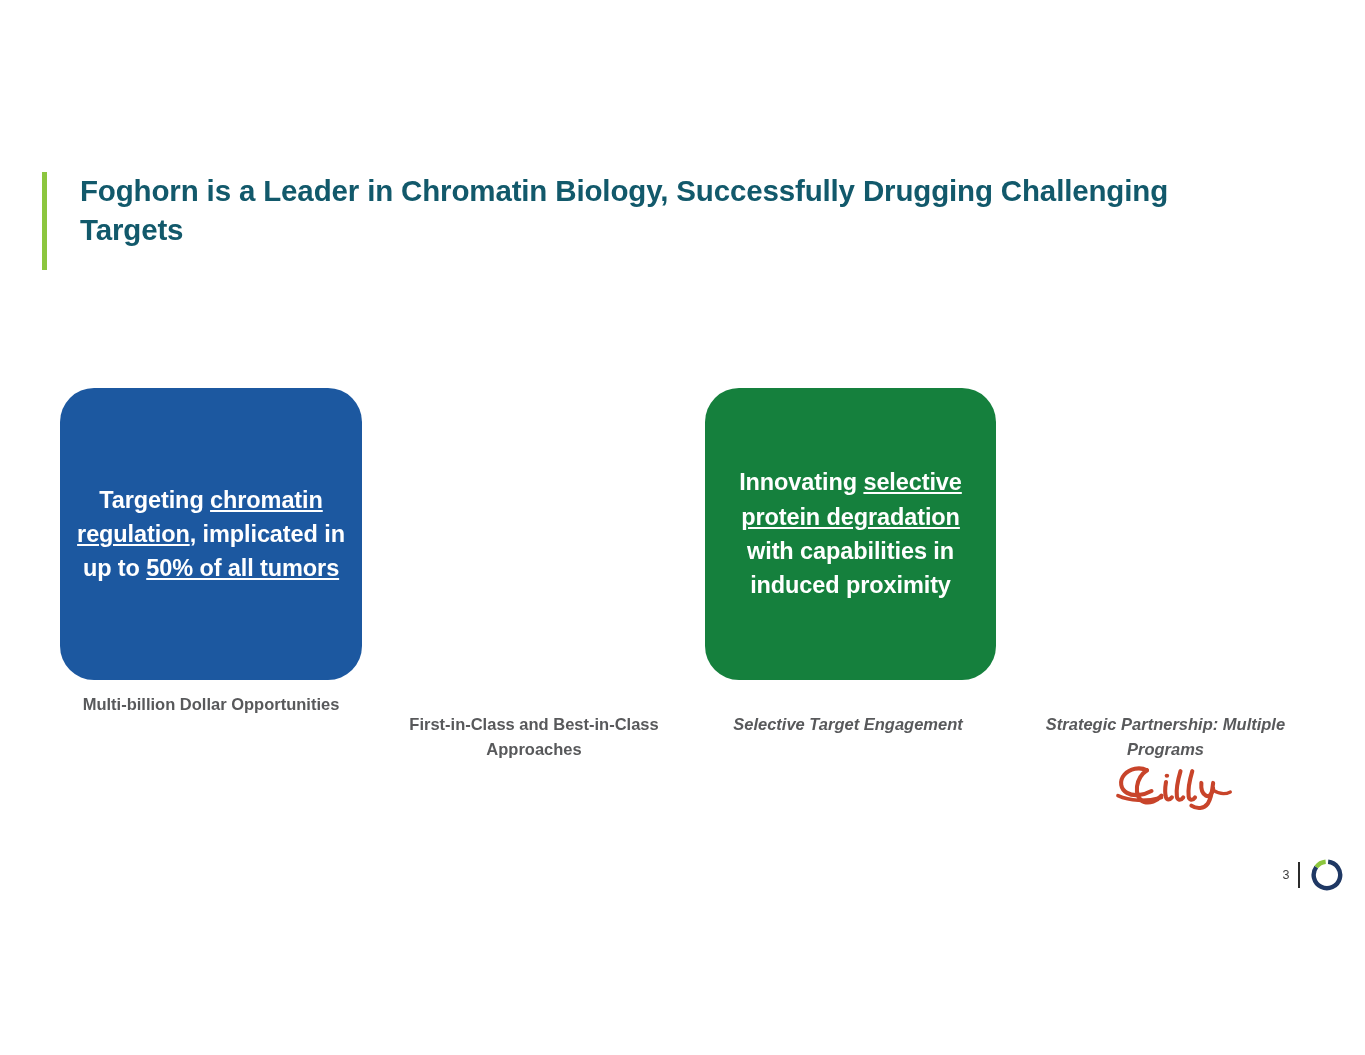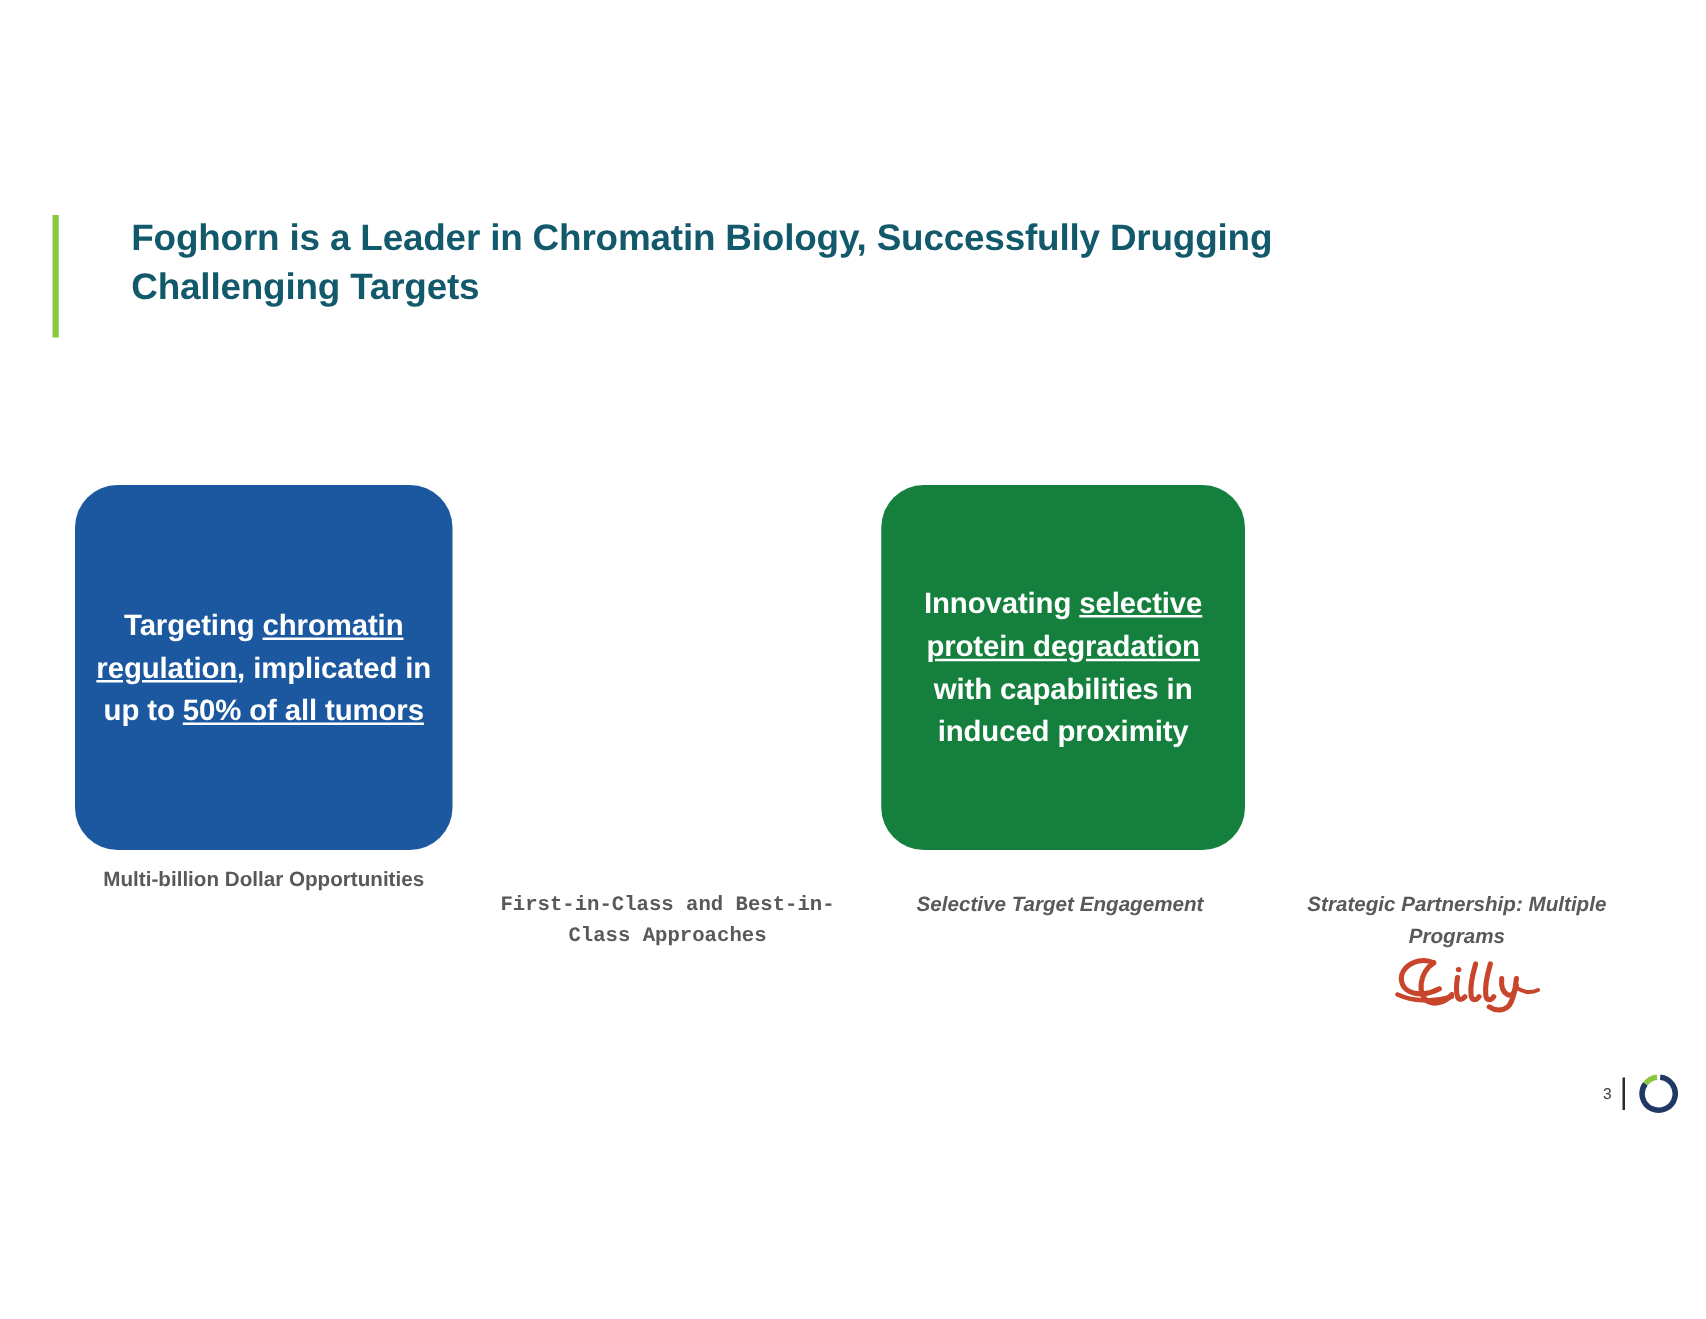--- a/index.html
+++ b/index.html
@@ -16,21 +16,20 @@
   }
 
   
   .title-block {
     position: absolute;
     left: 42px;
     top: 172px;
     width: 1130px;
     display: flex;
     align-items: stretch;
-    gap: 25px;
   }
   .title-accent-bar {
     width: 5px;
     min-height: 98px;
     background: #8CC63E;
     flex: 0 0 auto;
   }
   .title-text {
     padding-left: 33px;
     color: #12596B;
@@ -81,21 +80,21 @@
   
   .caption {
     position: absolute;
     text-align: center;
     color: #58595B;
     font-size: 16.5px;
     font-weight: bold;
     line-height: 1.5;
   }
   .caption-1 { left: 60px;   top: 692px;  width: 302px; }
-  .caption-2 { left: 383px;  top: 712px;  width: 302px; font-family: Liberation Mono, monospace; }
+  .caption-2 { left: 383px;  top: 712px;  width: 302px; }
   .caption-3 { left: 700px;  top: 712px;  width: 296px; font-style: italic; }
   .caption-4 { left: 1017px; top: 712px;  width: 297px; font-style: italic; }
 
   
   .lilly-logo {
     position: absolute;
     left: 1098px;
     top: 762px;
     width: 136px;
     height: 50px;

